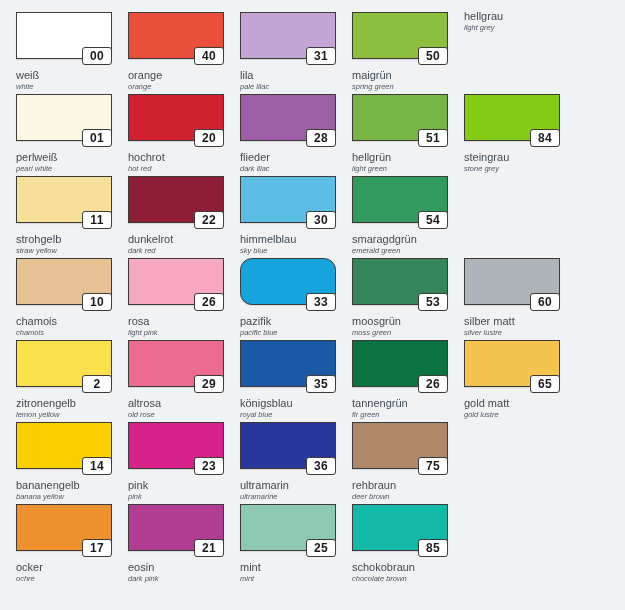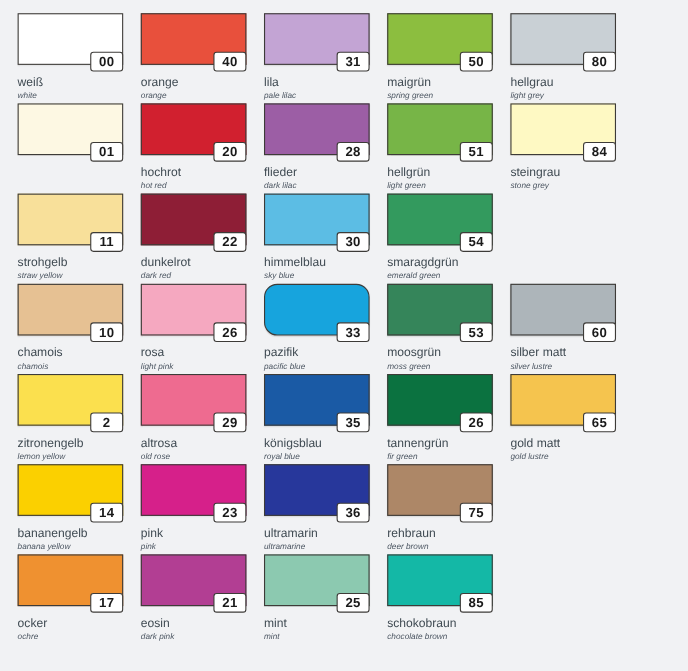--- a/index.html
+++ b/index.html
@@ -107,32 +107,33 @@
     <div class="swatch-cell" style="left: 344px; top: 0px;">
       <div class="swatch-box" style="background: rgb(140, 190, 63);">
         <div class="swatch-code">50</div>
       </div>
       <div class="swatch-labels">
         <div class="swatch-name-de">maigrün</div>
         <div class="swatch-name-en">spring green</div>
       </div>
     </div>
     <div class="swatch-cell" style="left: 456px; top: 0px;">
-      <div class="swatch-box" style="background: rgb(201, 208, 213);">
-        <div class="swatch-code">80</div>
-      </div>
       <div class="swatch-labels">
         <div class="swatch-name-de">hellgrau</div>
         <div class="swatch-name-en">light grey</div>
       </div>
     </div>
     <div class="swatch-cell" style="left: 8px; top: 82px;">
       <div class="swatch-box" style="background: rgb(253, 248, 227);">
         <div class="swatch-code">01</div>
       </div>
+      <div class="swatch-labels">
+        <div class="swatch-name-de">perlweiß</div>
+        <div class="swatch-name-en">pearl white</div>
+      </div>
     </div>
     <div class="swatch-cell" style="left: 120px; top: 82px;">
       <div class="swatch-box" style="background: rgb(209, 32, 47);">
         <div class="swatch-code">20</div>
       </div>
       <div class="swatch-labels">
         <div class="swatch-name-de">hochrot</div>
         <div class="swatch-name-en">hot red</div>
       </div>
     </div>
@@ -148,21 +149,21 @@
     <div class="swatch-cell" style="left: 344px; top: 82px;">
       <div class="swatch-box" style="background: rgb(119, 181, 71);">
         <div class="swatch-code">51</div>
       </div>
       <div class="swatch-labels">
         <div class="swatch-name-de">hellgrün</div>
         <div class="swatch-name-en">light green</div>
       </div>
     </div>
     <div class="swatch-cell" style="left: 456px; top: 82px;">
-      <div class="swatch-box" style="background: #fef9c3;">
+      <div class="swatch-box" style="background: #84cc16;">
         <div class="swatch-code">84</div>
       </div>
       <div class="swatch-labels">
         <div class="swatch-name-de">steingrau</div>
         <div class="swatch-name-en">stone grey</div>
       </div>
     </div>
     <div class="swatch-cell" style="left: 8px; top: 164px;">
       <div class="swatch-box" style="background: rgb(248, 224, 154);">
         <div class="swatch-code">11</div>

